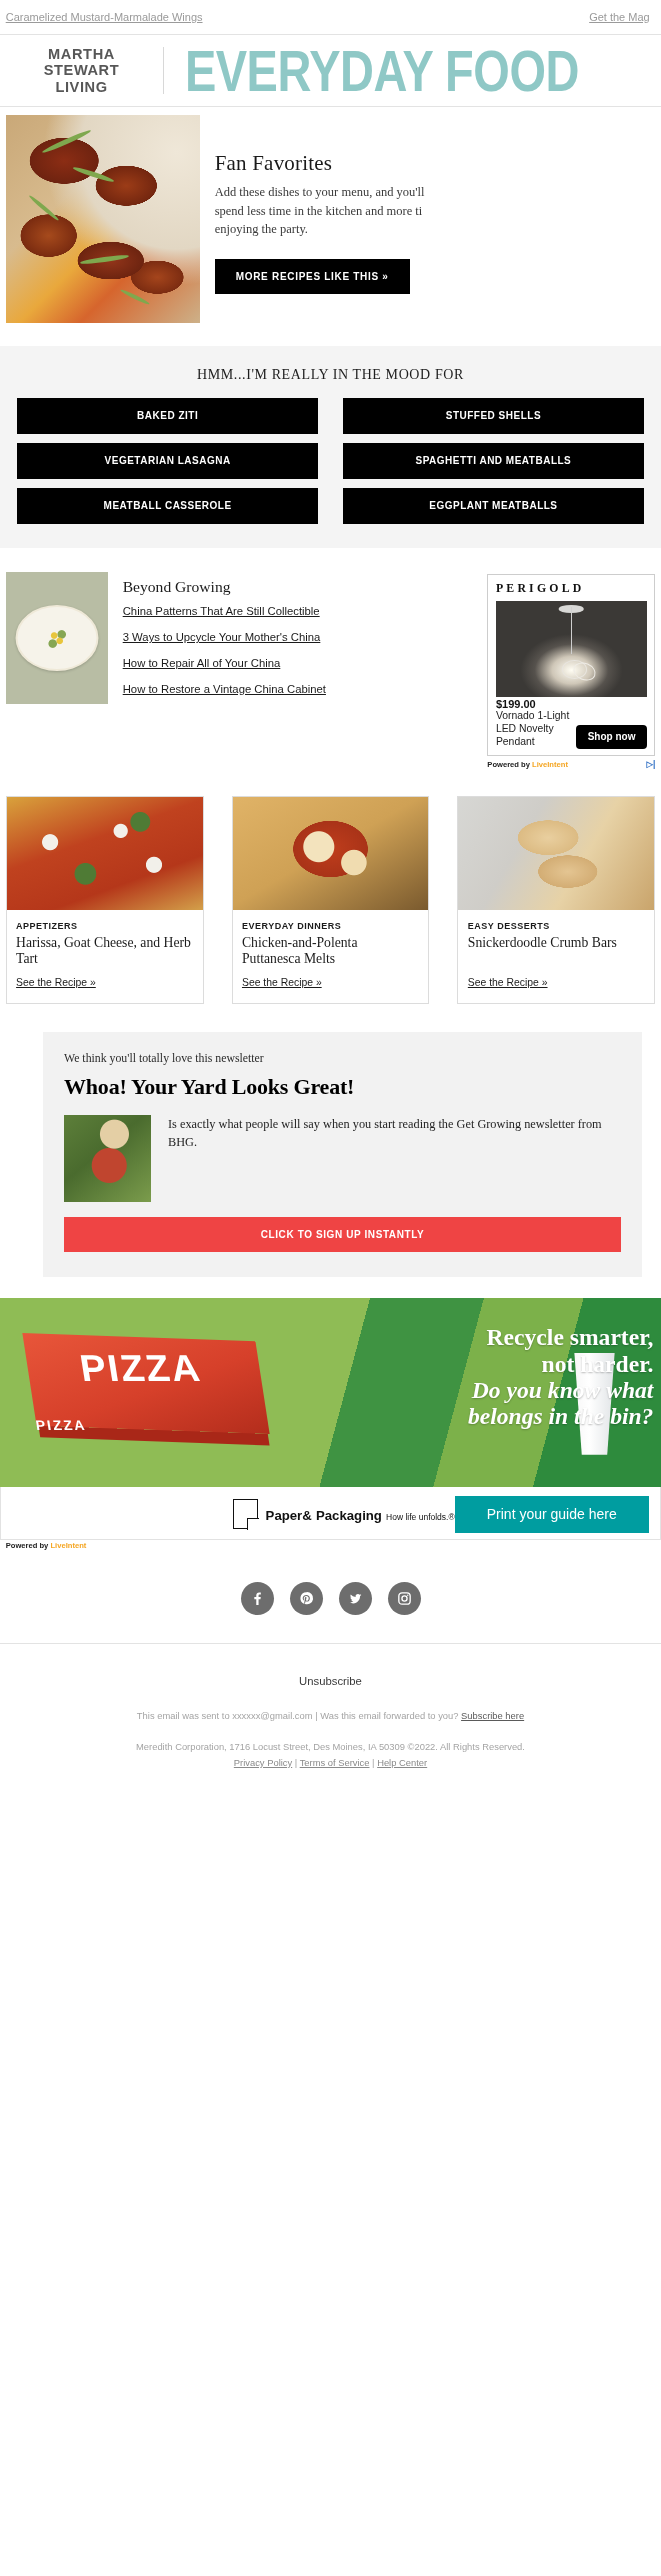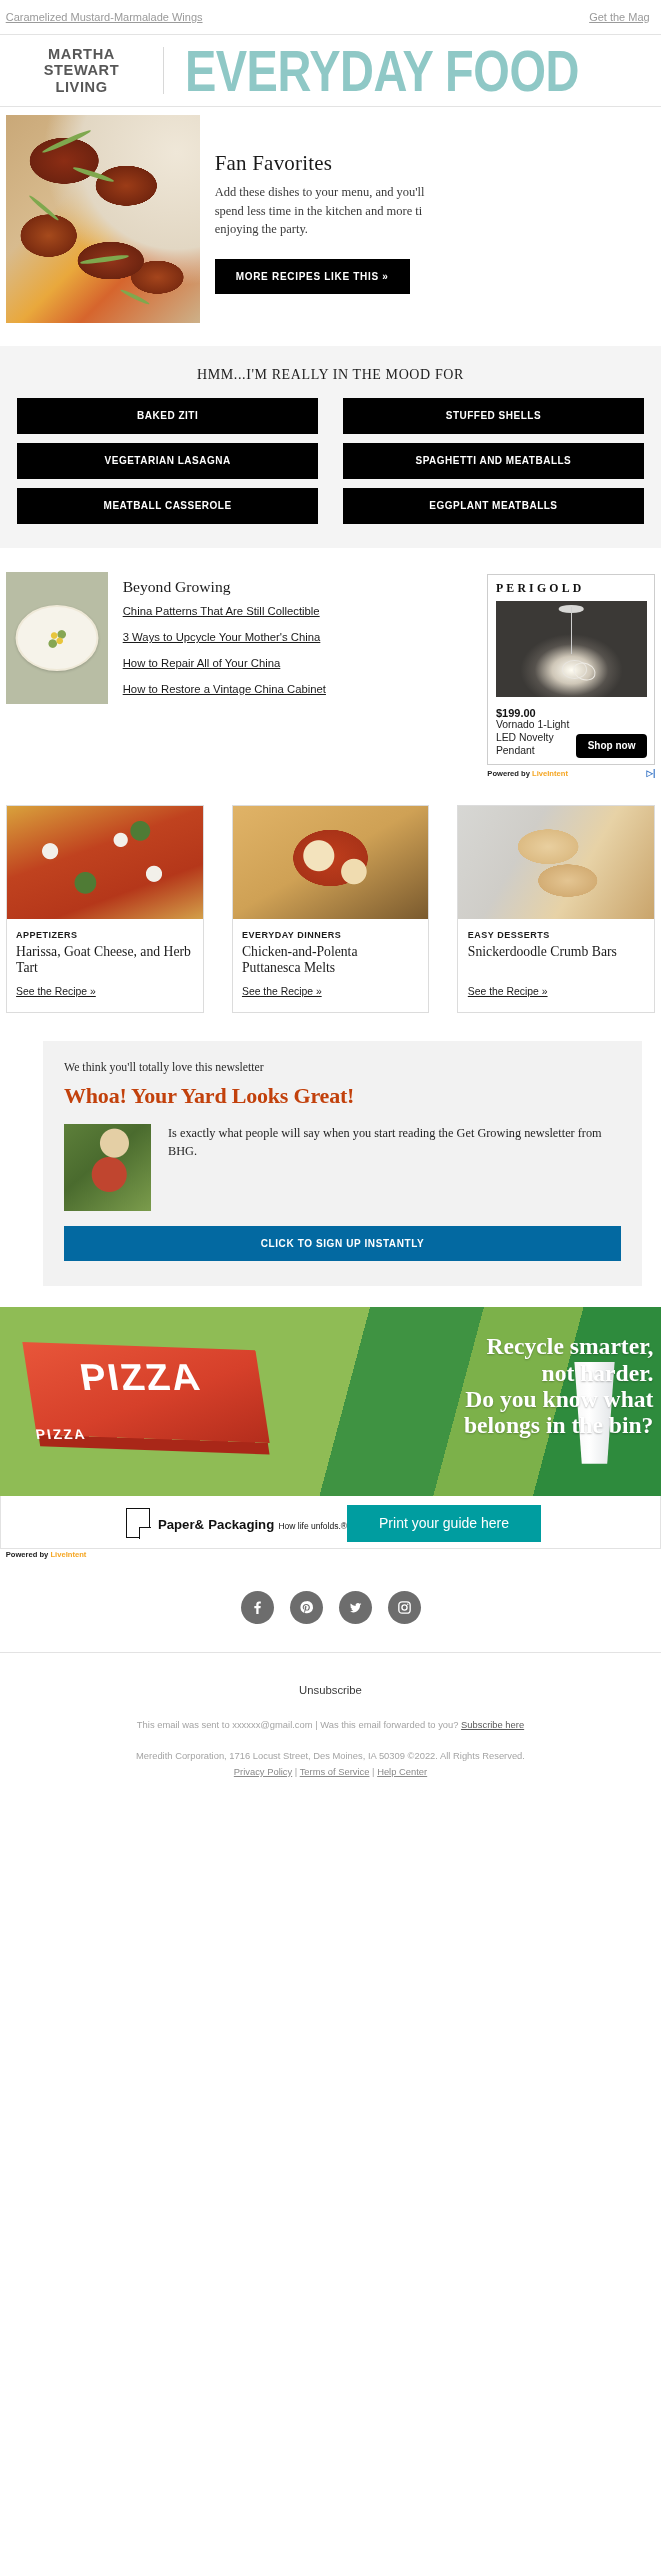--- a/index.html
+++ b/index.html
@@ -224,21 +224,21 @@
   .ad-photo {
     width: 100%;
     height: 96px;
     background: radial-gradient(ellipse 51px 36px at 50% 72%, #fffdf3 0%, #cfc7b8 38%, #56524d 72%, #3b3936 100%);
     position: relative;
   }
   .ad-photo .cord { position: absolute; left: 50%; top: 5.7px; width: 0.9px; height: 47px; background: #cfcfcf; }
   .ad-photo .canopy { position: absolute; left: 50%; top: 3.8px; transform: translateX(-50%); width: 24.6px; height: 7.6px; border-radius: 50%; background: #d8d8d6; }
   .ad-photo .ring1 { position: absolute; left: 44%; top: 59px; width: 24.6px; height: 19px; border: 1.9px solid #e8e5df; border-radius: 50%; }
   .ad-photo .ring2 { position: absolute; left: 51%; top: 62px; width: 23px; height: 17px; border: 1.9px solid #efece6; border-radius: 50%; transform: rotate(22deg); }
-  .ad-price { font-size: 11px; font-weight: bold; color: #111; margin-top: 10px; }
+  .ad-price { font-size: 11px; font-weight: bold; color: #111; margin-top: 1px; }
   .ad-row { display: flex; align-items: flex-end; justify-content: space-between; gap: 5.7px; }
   .ad-desc { font-size: 10.4px; line-height: 1.24; color: #222; }
   .ad-shop {
     background: #000; color: #fff; font-size: 10px; font-weight: bold;
     padding: 6.6px 11.3px; border-radius: 4px; text-decoration: none; white-space: nowrap;
   }
   .ad-foot {
     display: flex; align-items: center; justify-content: space-between;
     margin-top: 2.8px; font-size: 7.6px; font-weight: bold; color: #222;
   }
@@ -273,32 +273,32 @@
   .card-title {
     font-family: "Liberation Serif", serif;
     font-size: 13.7px; line-height: 1.21; color: #1b1b1b; font-weight: normal;
     margin-bottom: 8.5px;
   }
   .card-link { font-size: 10.4px; color: #1b1b1b; text-decoration: underline; margin-top: auto; align-self: flex-start; }
 
   
   .promo { background: #f2f2f2; margin: 9.4px 19px 21px 43px; padding: 19px 21px 24.6px 21px; }
   .promo-eyebrow { font-family: "Liberation Serif", serif; font-size: 11.8px; color: #2b2b2b; margin-bottom: 7.6px; }
-  .promo-title { font-family: "Liberation Serif", serif; font-weight: bold; font-size: 22px; color: #c2410c; margin-bottom: 15px; letter-spacing: -0.2px; }
+  .promo-title { font-family: "Liberation Serif", serif; font-weight: bold; font-size: 22px; color: #000000; margin-bottom: 15px; letter-spacing: -0.2px; }
   .promo-row { display: flex; gap: 17px; align-items: flex-start; }
   .promo-photo {
     width: 87px; height: 87px; flex: 0 0 87px;
     background:
       radial-gradient(circle at 58% 22%, #e4cfa5 0 14px, transparent 15px),
       radial-gradient(circle at 52% 58%, #c0452f 0 17px, transparent 18px),
       linear-gradient(140deg, #5d7f3a 0%, #4a6b2e 42%, #7b9c4c 100%);
   }
   .promo-copy { font-family: "Liberation Serif", serif; font-size: 12.3px; line-height: 1.48; color: #1f1f1f; }
   .promo-cta {
-    display: block; margin-top: 15px; background: #0369a1; color: #fff;
+    display: block; margin-top: 15px; background: #ef4444; color: #fff;
     text-align: center; font-size: 10px; font-weight: bold; letter-spacing: 0.6px;
     padding: 12.3px 9.4px; text-decoration: none;
   }
 
   
   .banner { position: relative; width: 100%; height: 189px; overflow: hidden;
     background:
       linear-gradient(105deg, #8fbc55 0%, #8fbc55 52%, #3f9342 52%, #3f9342 68%, #7cb14a 68%, #7cb14a 82%, #2e8b3d 82%, #2e8b3d 100%); }
   .banner .pizzabox {
     position: absolute; left: 28px; top: 40px; width: 236px; height: 91px;
@@ -315,23 +315,23 @@
   .banner .cup {
     position: absolute; right: 40px; top: 55px; width: 53px; height: 102px;
     background: linear-gradient(90deg, #f3f3f3 0%, #ffffff 40%, #d9dde0 100%);
     clip-path: polygon(12% 0, 88% 0, 74% 100%, 26% 100%);
   }
   .banner-copy { position: absolute; right: 7.6px; top: 26.5px; text-align: right; }
   .banner-copy .l1 {
     font-family: "Liberation Serif", serif; font-weight: bold; color: #fff;
     font-size: 23.6px; line-height: 1.12; text-shadow: 0 0.9px 1.9px rgba(0,0,0,.25); white-space: nowrap;
   }
-  .banner-copy .l2 { font-size: 23.6px; }
+  .banner-copy .l2 { font-size: 23.6px; font-style: italic; }
   .banner-foot {
-    display: flex; align-items: center; justify-content: center;
+    display: flex; align-items: center; justify-content: flex-end;
     padding: 9.4px 11.3px 5.7px 17px; background: #fff; border: 0.9px solid #e2e2e2; border-top: none;
   }
   .pp-logo { display: flex; align-items: center; gap: 7.6px; }
   .pp-sheet { width: 24.6px; height: 30px; border: 1.9px solid #111; position: relative; background: #fff; }
   .pp-sheet::after { content: ""; position: absolute; right: -1.9px; bottom: -1.9px; width: 11.3px; height: 11.3px; background: #fff; border-left: 1.9px solid #111; border-top: 1.9px solid #111; transform: rotate(0deg); }
   .pp-text { font-size: 13.2px; font-weight: bold; line-height: 1.04; color: #111; }
   .pp-tag { font-size: 8.5px; font-weight: normal; margin-top: 2.8px; color: #111; text-align: center; }
   .print-btn {
     background: #009da0; color: #fff; font-size: 14px; padding: 10.4px 32px;
     text-decoration: none; white-space: nowrap;

